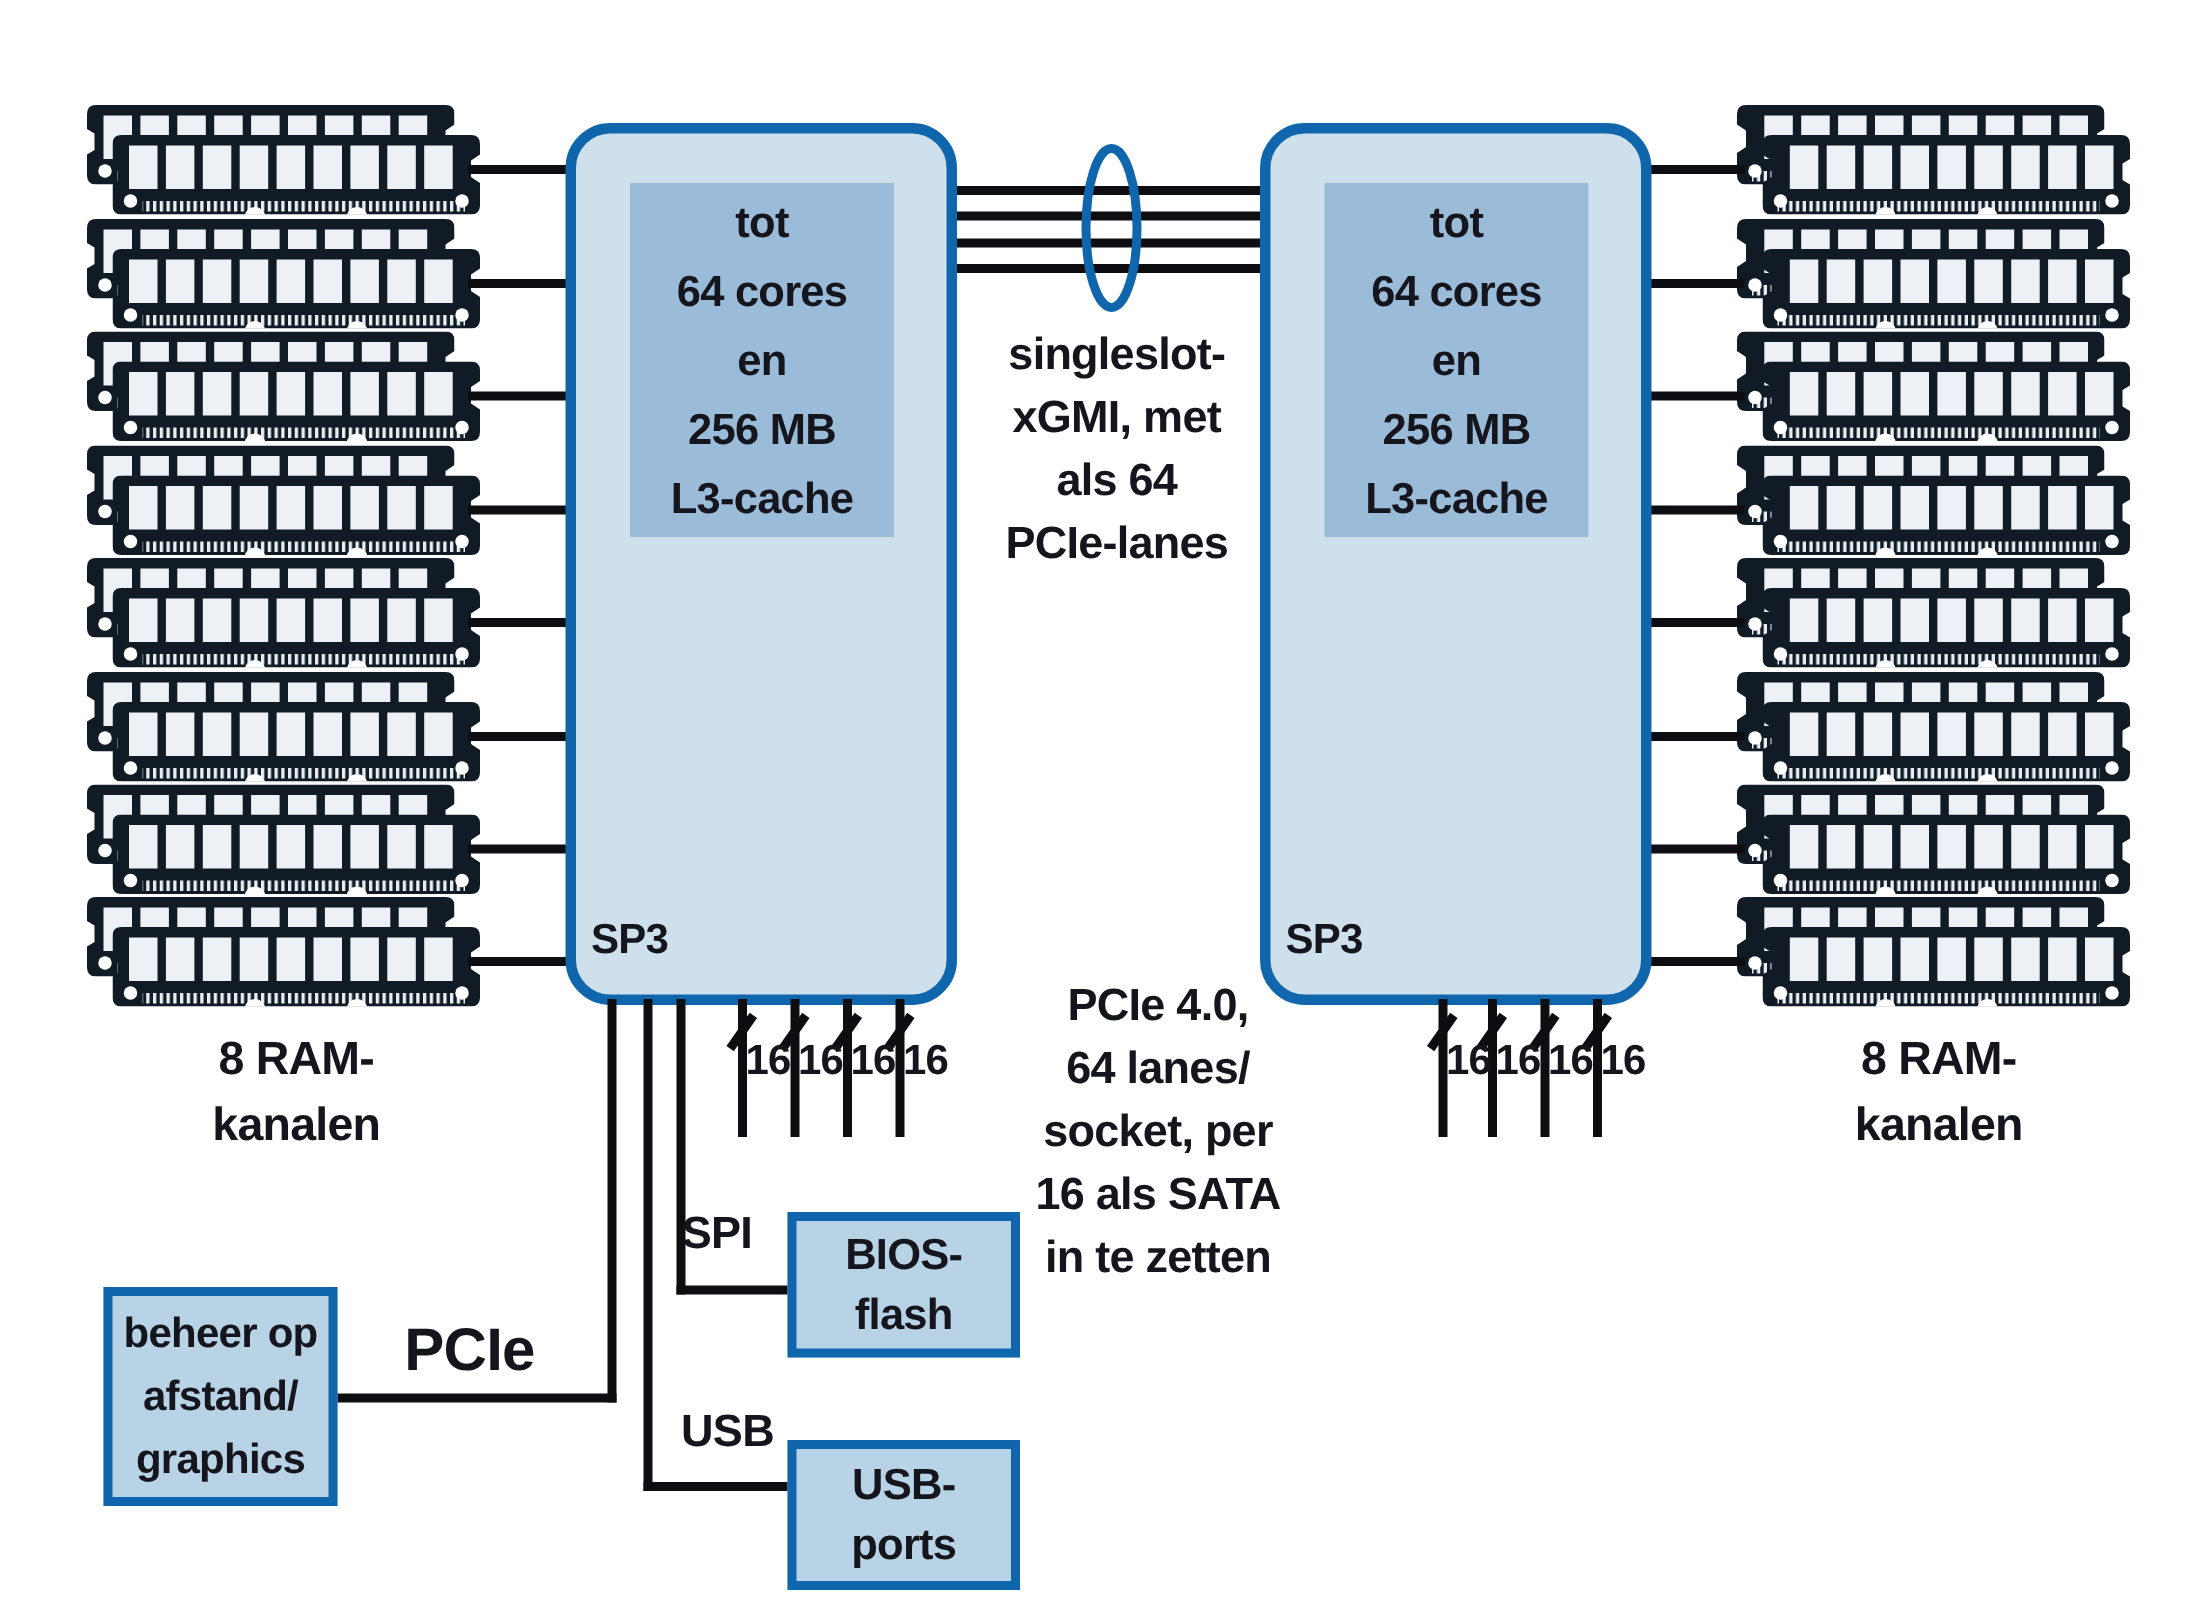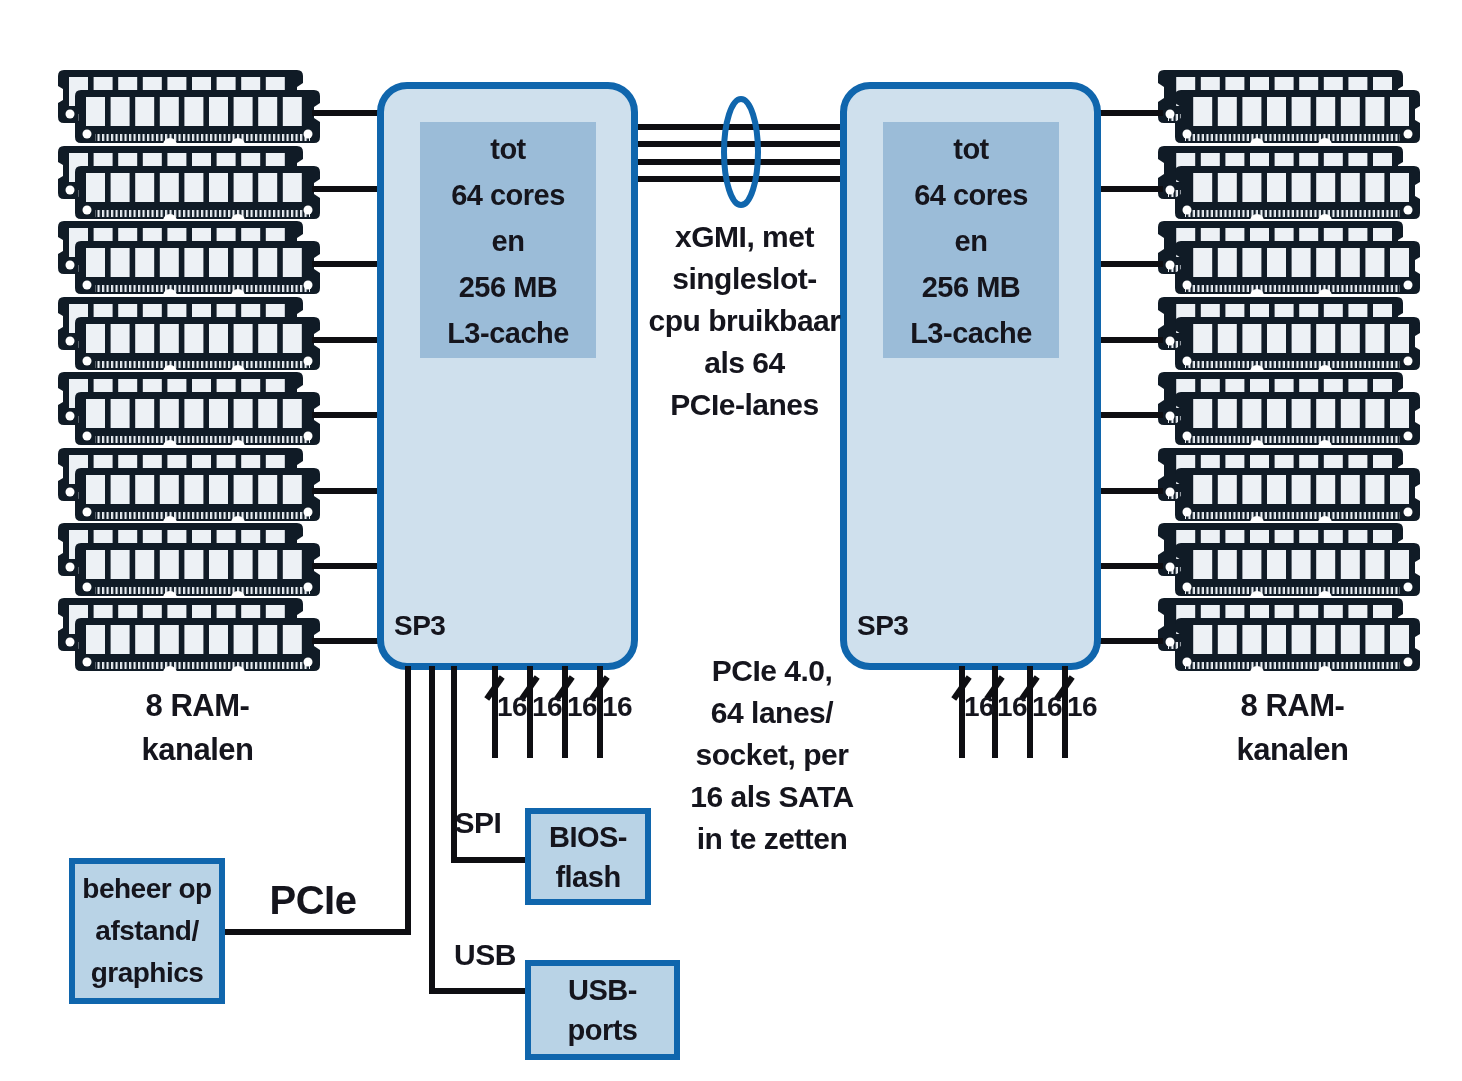--- a/index.html
+++ b/index.html
@@ -231,23 +231,22 @@
   <div class="innerbox" style="left:883px;top:122px;width:176px;height:236px">
     <div>tot</div>
     <div>64 cores</div>
     <div>en</div>
     <div>256 MB</div>
     <div>L3-cache</div>
   </div>
   <div class="sp3" style="left:857px;top:610px">SP3</div>
 
   <div class="lbl" style="left:612px;top:216px;width:265px;font-size:30px;line-height:42px">
+    <div>singleslot-</div>
     <div>xGMI, met</div>
-    <div>singleslot-</div>
-    <div>cpu bruikbaar</div>
     <div>als 64</div>
     <div>PCIe-lanes</div>
   </div>
   <div class="lbl" style="left:642px;top:650px;width:260px;font-size:30px;line-height:42px">
     <div>PCIe 4.0,</div>
     <div>64 lanes/</div>
     <div>socket, per</div>
     <div>16 als SATA</div>
     <div>in te zetten</div>
   </div>
@@ -297,21 +296,21 @@
   <div class="lbl" style="left:964px;top:691px;width:32px;font-size:28px;text-align:left">16</div>
   <div class="lbl" style="left:997px;top:691px;width:32px;font-size:28px;text-align:left">16</div>
   <div class="lbl" style="left:1032px;top:691px;width:32px;font-size:28px;text-align:left">16</div>
   <div class="lbl" style="left:1067px;top:691px;width:32px;font-size:28px;text-align:left">16</div>
 
   <div class="sbox" style="left:69px;top:858px;width:156px;height:146px;font-size:28px;line-height:42px">
     <div>beheer op</div>
     <div>afstand/</div>
     <div>graphics</div>
   </div>
-  <div class="sbox" style="left:525px;top:808px;width:126px;height:97px;line-height:40px">
+  <div class="sbox" style="left:525px;top:808px;width:155px;height:97px;line-height:40px">
     <div>BIOS-</div>
     <div>flash</div>
   </div>
   <div class="sbox" style="left:525px;top:960px;width:155px;height:100px;line-height:40px">
     <div>USB-</div>
     <div>ports</div>
   </div>
 
 </div>
 

